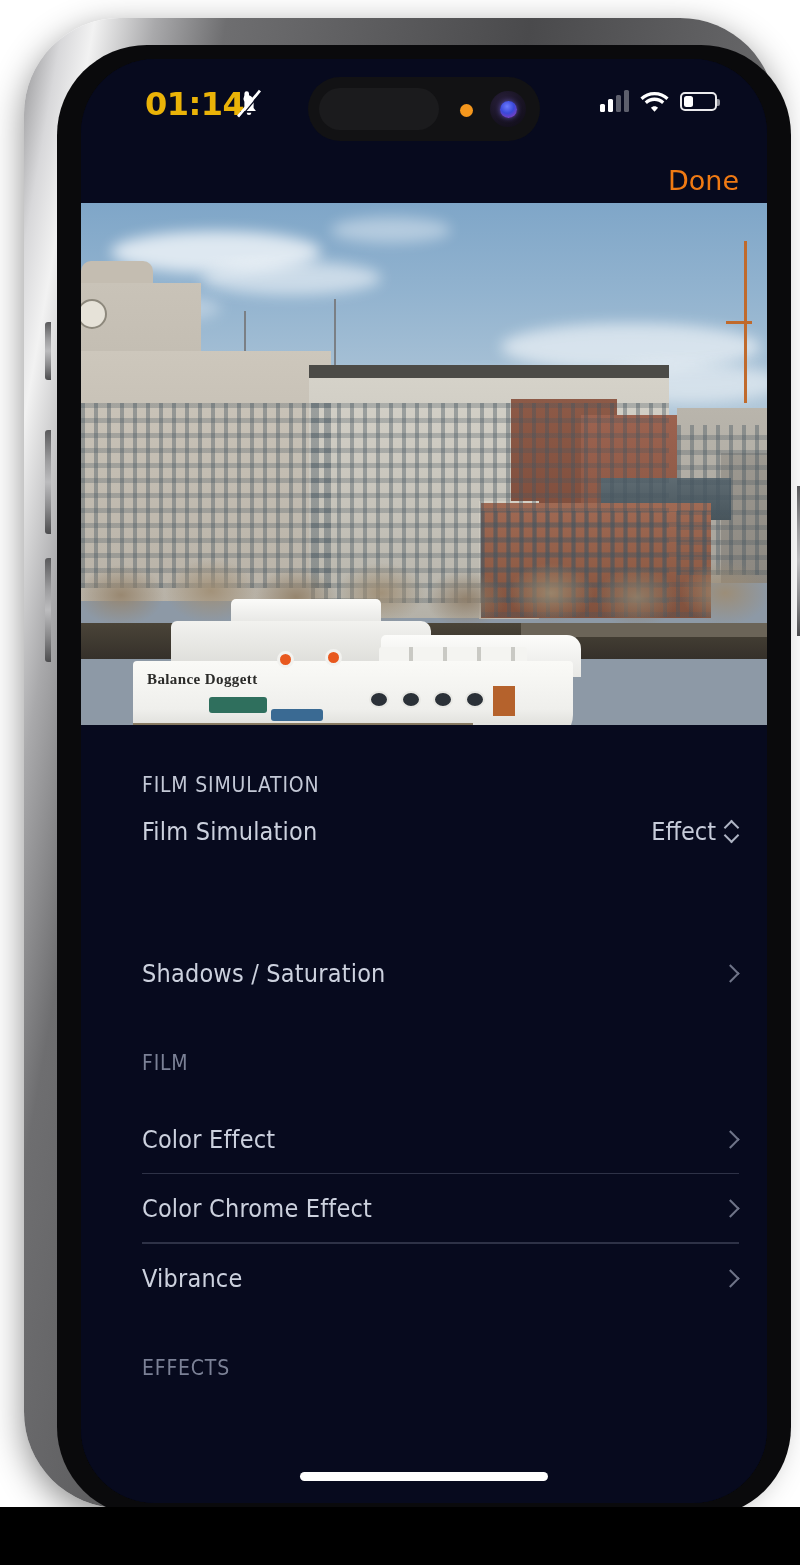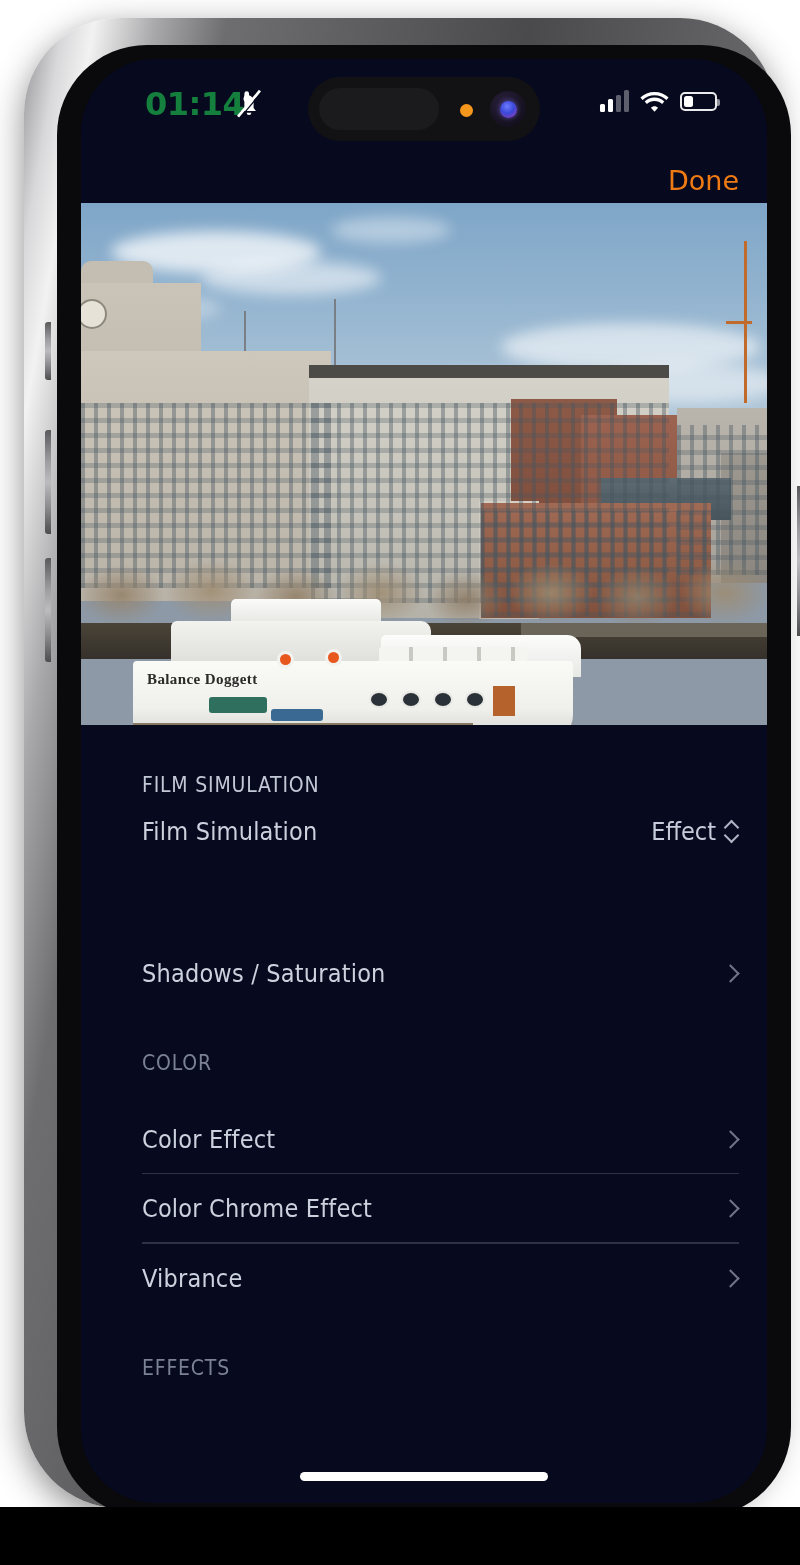--- a/index.html
+++ b/index.html
@@ -60,21 +60,21 @@
   #btn-action   { left: 21px; top: 304px;  width: 6px; height: 58px; border-radius: 3px 0 0 3px; }
   #btn-vol-up   { left: 21px; top: 412px;  width: 6px; height: 104px; border-radius: 3px 0 0 3px; }
   #btn-vol-down { left: 21px; top: 540px;  width: 6px; height: 104px; border-radius: 3px 0 0 3px; }
   #btn-power    { left: 773px; top: 468px; width: 6px; height: 150px; border-radius: 0 3px 3px 0; }
 
   
   #status-bar {
     position: absolute;
     left: 0; top: 0;
     width: 686px; height: 106px;
-    color: #15803d;
+    color: #eab308;
     z-index: 12;
   }
   #status-time {
     position: absolute;
     left: 64px; top: 26px;
     font-size: 32px;
     font-weight: bold;
     letter-spacing: -0.5px;
     font-family: "DejaVu Sans", sans-serif;
   }
@@ -564,21 +564,21 @@
         <div class="gap-sm"></div>
         <div class="row">
           <span class="row-label">Shadows / Saturation</span>
           <span class="row-right">
               <span class="chev-right"></span>
             </span>
         </div>
 
         <div class="gap-md"></div>
 
-        <div class="section-header dim-header">COLOR</div>
+        <div class="section-header dim-header">FILM</div>
         <div class="gap-sm"></div>
 
         <div class="row">
           <span class="row-label">Color Effect</span>
           <span class="row-right">
               <span class="chev-right"></span>
             </span>
         </div>
         <div class="separator"></div>
 

